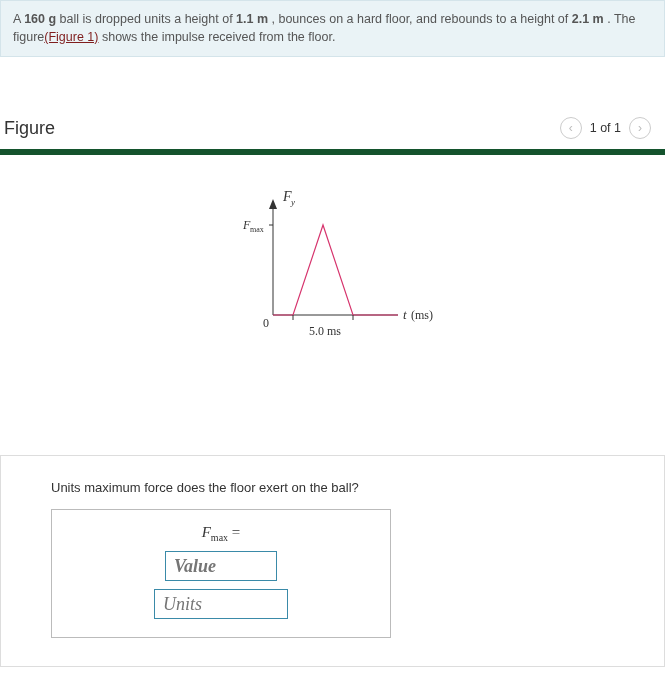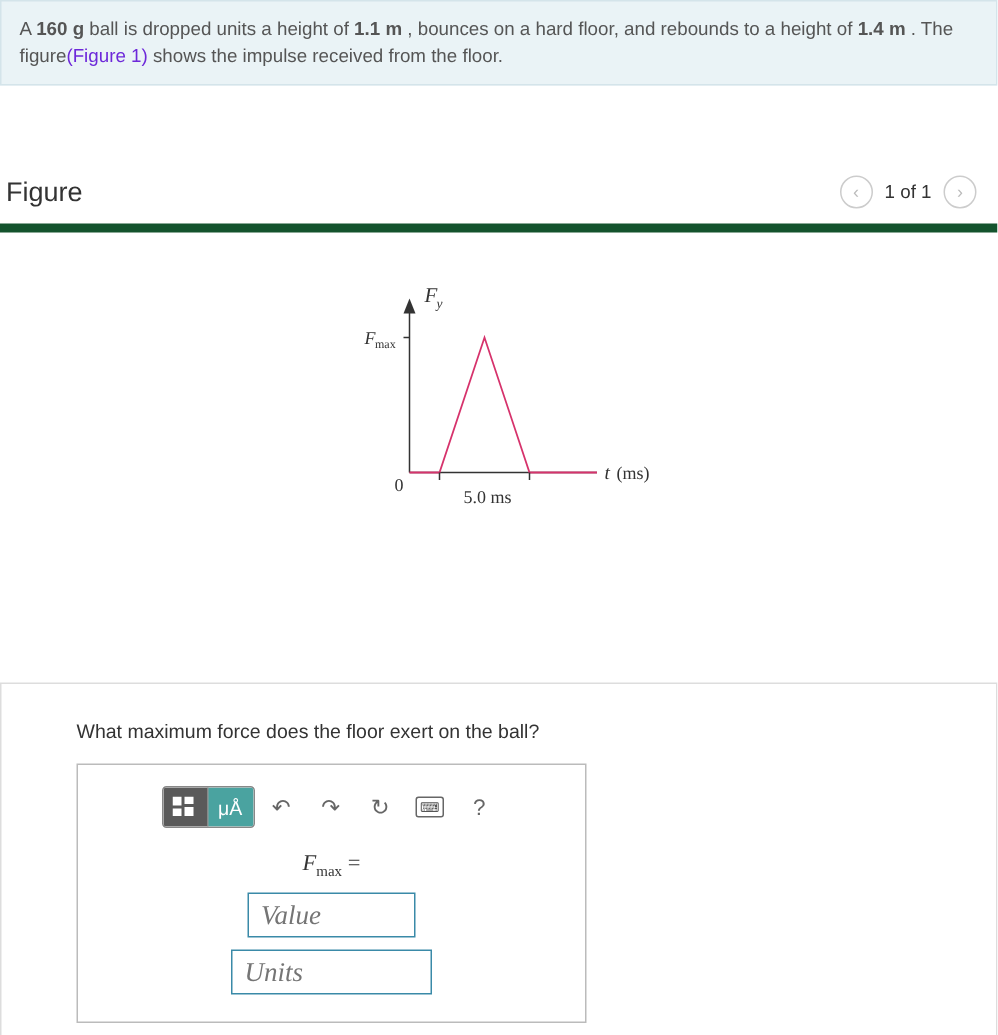--- a/index.html
+++ b/index.html
@@ -14,21 +14,21 @@
   }
   .problem-statement {
     background: #eaf3f6;
     border: 1px solid #d4e4ea;
     padding: 10px 12px;
     line-height: 1.4;
     font-size: 12.5px;
     color: #555;
   }
   .problem-statement .unit { font-weight: bold; margin-top: 15px; }
-  .figure-link { color: #6d28d9; cursor: pointer; }
+  .figure-link { color: #7f1d1d; text-decoration: underline; cursor: pointer; }
   .figure-header {
     display: flex;
     align-items: center;
     justify-content: space-between;
     margin-top: 60px;
     padding: 0 14px 10px 4px;
     border-bottom: 6px solid #14532d;
   }
   .figure-title { font-size: 18px; color: #333; font-weight: normal; }
   .pager { display: flex; align-items: center; gap: 8px; font-size: 12.5px; color: #333; }
@@ -86,29 +86,29 @@
   }
   .answer-row { display: flex; align-items: center; gap: 8px; flex-direction: column; }
   .lhs { font-family: 'Times New Roman', serif; font-style: italic; font-size: 15px; }
   .lhs sub { font-size: 10px; font-style: normal; }
   .field {
     border: 1px solid #3a8aa8; height: 30px;
     font-family: 'Times New Roman', serif; font-style: italic;
     font-size: 18px; color: #888; padding: 0 8px;
     background:#fff; outline:none;
   }
-  .value-field { width: 112px; }
+  .value-field { width: 112px; font-weight: bold; }
   .units-field { width: 134px; }
   .kbd-icon { border:1px solid #666; border-radius:2px; padding:0 2px; font-size:9px; line-height:12px; color:#555; }
 </style>
 </head>
 <body>
 
 <div class="problem-statement">
-  <span>A </span><span class="unit">160 g</span><span> ball is dropped units a height of </span><span class="unit">1.1 m</span><span> , bounces on a hard floor, and rebounds to a height of </span><span class="unit">1.4 m</span><span> . The figure</span><span class="figure-link">(Figure 1)</span><span> shows the impulse received from the floor.</span>
+  <span>A </span><span class="unit">160 g</span><span> ball is dropped units a height of </span><span class="unit">1.1 m</span><span> , bounces on a hard floor, and rebounds to a height of </span><span class="unit">2.1 m</span><span> . The figure</span><span class="figure-link">(Figure 1)</span><span> shows the impulse received from the floor.</span>
 </div>
 
 <div class="figure-header">
   <span class="figure-title">Figure</span>
   <div class="pager">
     <span class="pager-btn">‹</span>
     <span>1 of 1</span>
     <span class="pager-btn">›</span>
   </div>
 </div>
@@ -133,43 +133,23 @@
     <text x="37" y="47" font-family="Times New Roman" font-size="8" fill="#333">max</text>
     <text x="50" y="142" font-family="Times New Roman" font-size="12" fill="#333">0</text>
     <text x="96" y="150" font-family="Times New Roman" font-size="12" fill="#333">5.0 ms</text>
     <text x="190" y="134" font-family="Times New Roman" font-style="italic" font-size="13" fill="#333">t</text>
     <text x="198" y="134" font-family="Times New Roman" font-size="12" fill="#333"> (ms)</text>
   </svg>
 </div>
 
 <div class="part-panel">
   <div class="part-body">
-    <div class="question-text">What maximum force does the floor exert on the ball?</div>
+    <div class="question-text">Units maximum force does the floor exert on the ball?</div>
 
     <div class="answer-box">
-      <div class="toolbar">
-        <div class="tool-group">
-          <span class="tool-btn dark">
-            <svg width="16" height="14" viewBox="0 0 16 14">
-                <rect x="0" y="0" width="6" height="6" fill="#fff"></rect>
-                <rect x="8" y="0" width="6" height="5" fill="#fff"></rect>
-                <rect x="0" y="8" width="6" height="5" fill="#fff"></rect>
-                <rect x="8" y="7" width="6" height="6" fill="#fff"></rect>
-              </svg>
-          </span>
-          <span class="tool-btn teal">μÅ</span>
-        </div>
-        <span class="tool-plain">↶</span>
-        <span class="tool-plain">↷</span>
-        <span class="tool-plain">↻</span>
-        <span class="tool-plain">
-            <span class="kbd-icon">⌨</span>
-          </span>
-        <span class="tool-plain">?</span>
-      </div>
       <div class="answer-row">
         <span class="lhs">
           <span>F</span><sub>max</sub>
           <span style="font-style:normal;">=</span>
         </span>
         <input class="field value-field" placeholder="Value" style="">
         <input class="field units-field" placeholder="Units" style="">
       </div>
     </div>
 

